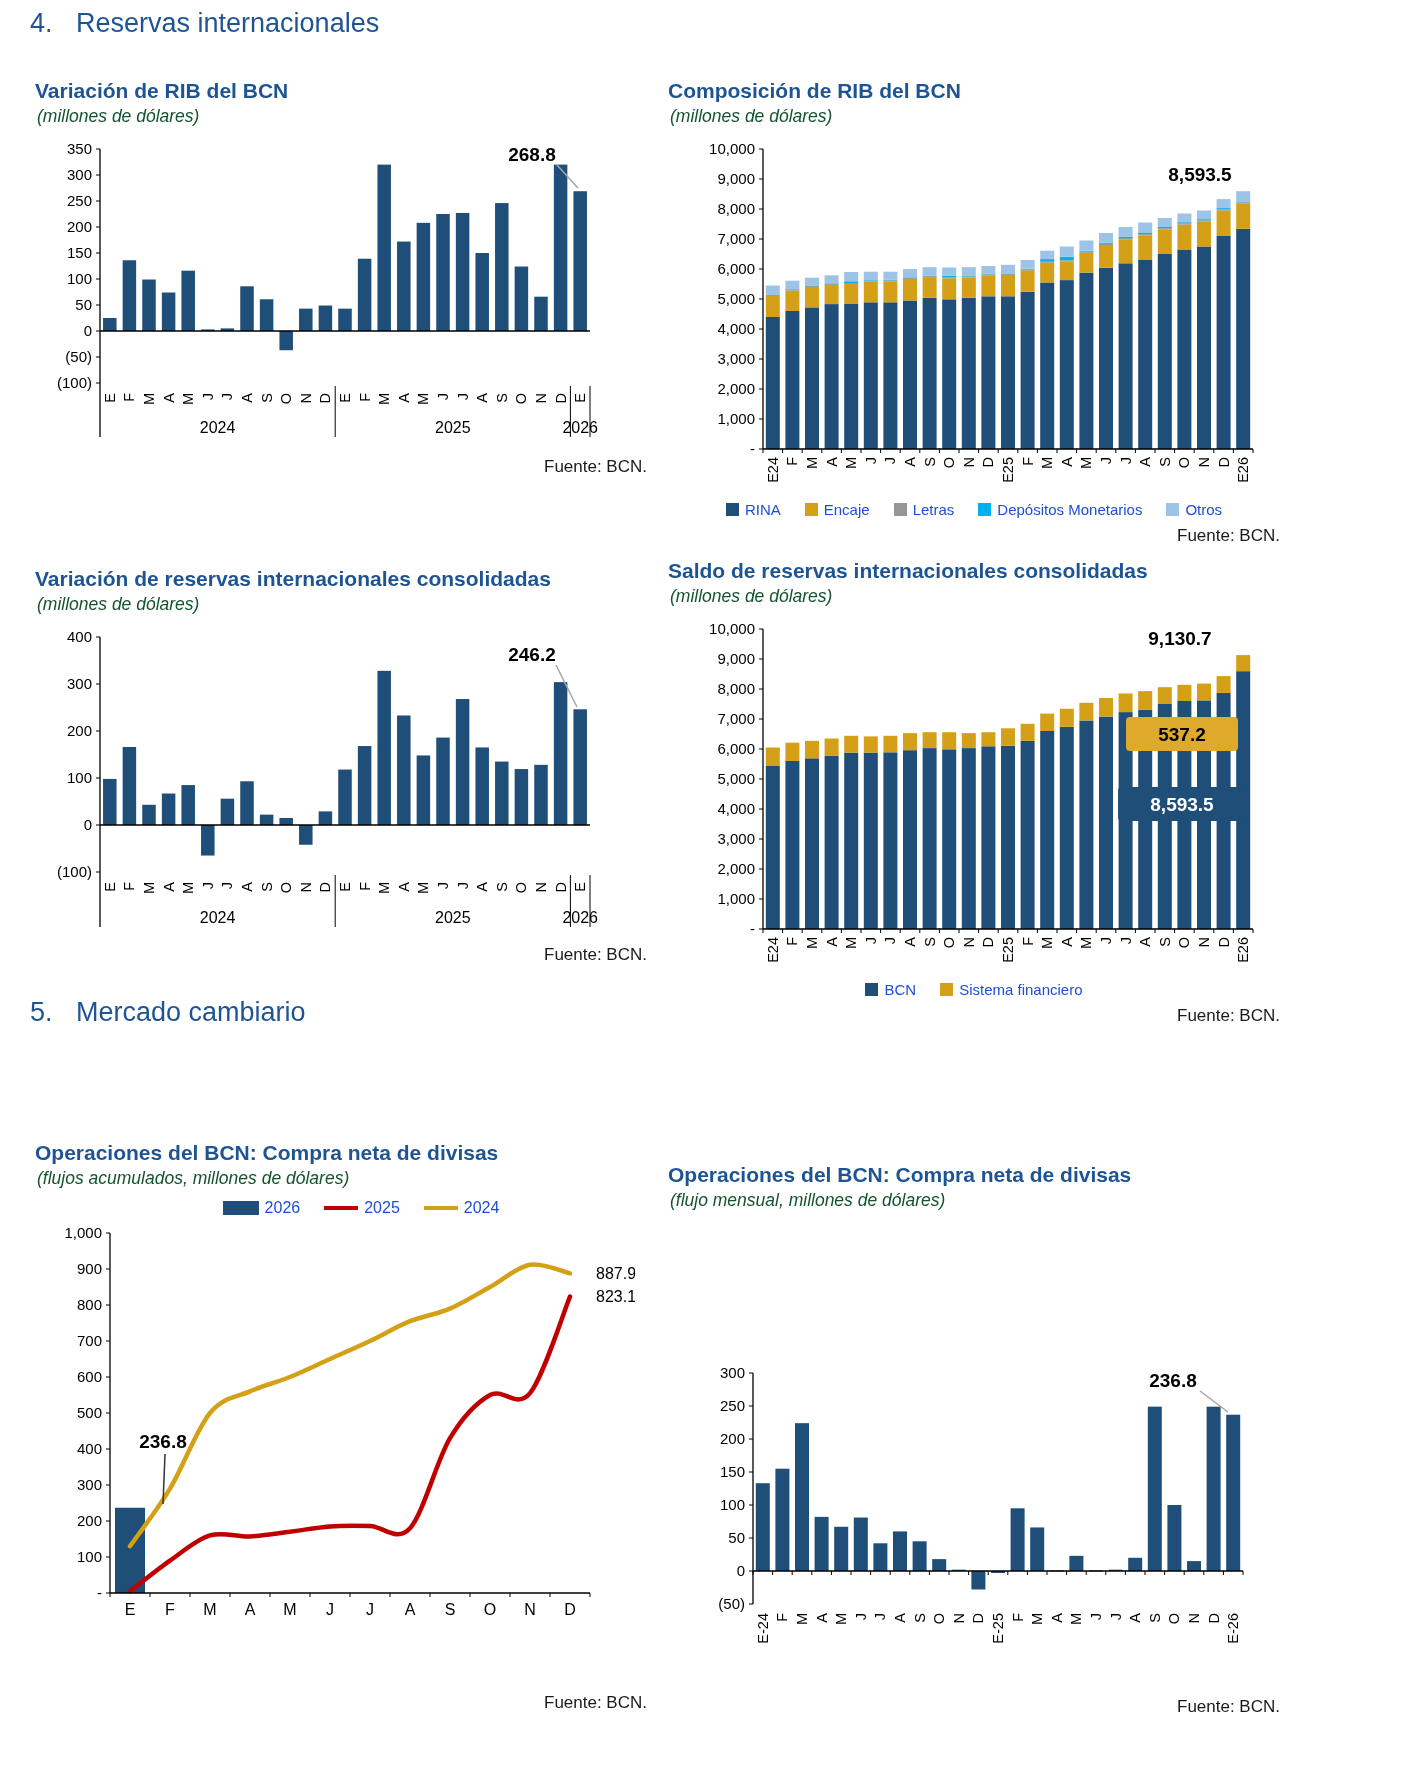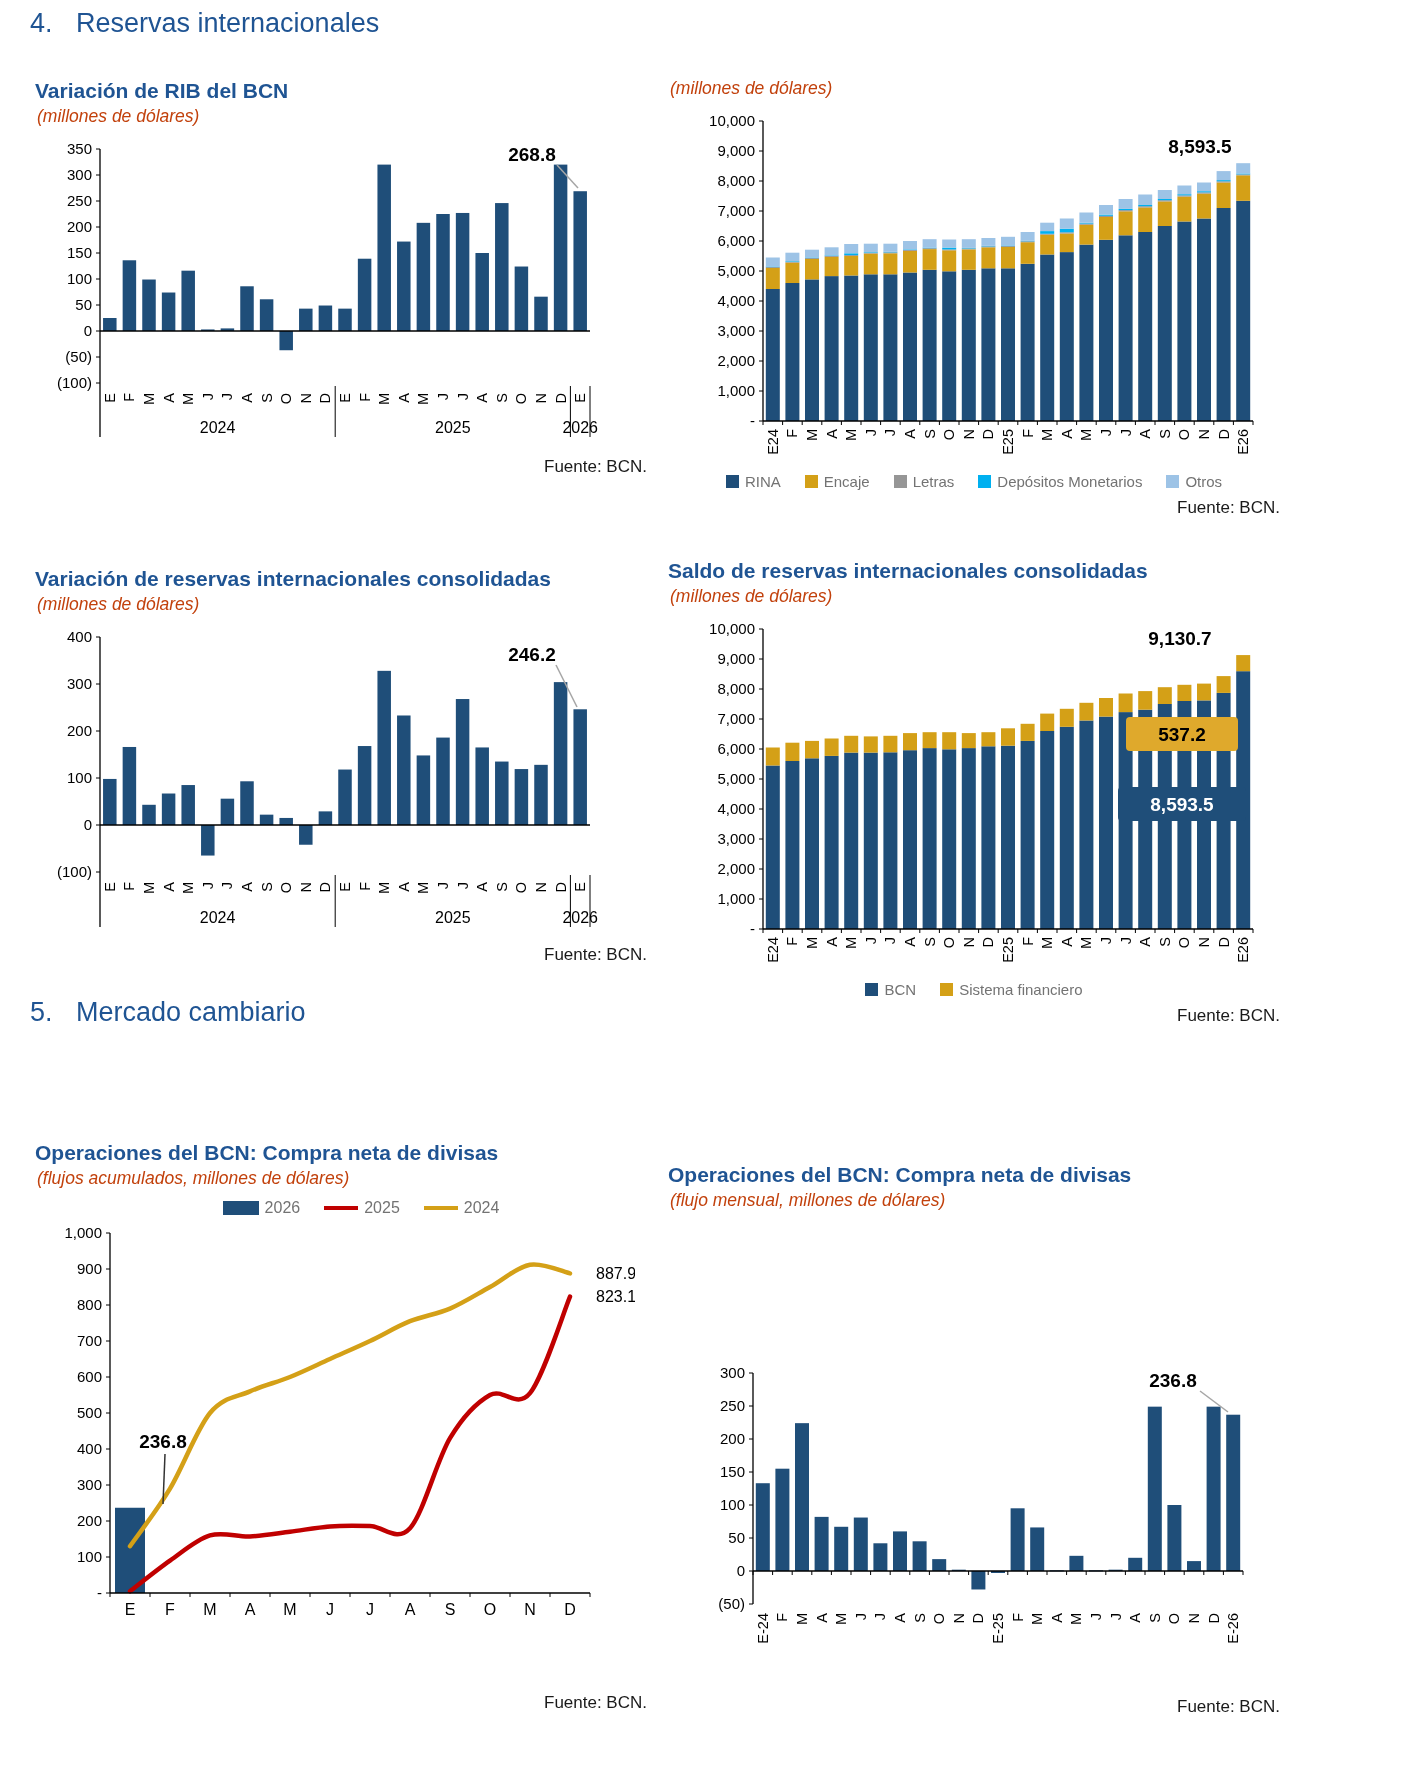--- a/index.html
+++ b/index.html
@@ -3,24 +3,24 @@
 <meta charset="utf-8">
 <style>
   html,body{margin:0;padding:0;background:#fff;}
   .page{position:relative;width:1420px;height:1776px;background:#fff;
         font-family:"Liberation Sans",sans-serif;color:#000;overflow:hidden;padding-left:8px;}
   .sec{position:absolute;left:30px;color:#1F5493;font-size:27px;font-weight:400;}
   .sec .num{display:inline-block;min-width:46px;}
   .block{position:absolute;width:612px;}
   .pad{padding-left:16px;}
   .ct{color:#1F5493;font-size:21px;font-weight:700;line-height:1.2;margin:0 0 3px 0;}
-  .cs{color:#c2410c;font-size:17.5px;font-style:italic;margin:0 0 10px 2px;}
+  .cs{color:#14532d;font-size:17.5px;font-style:italic;margin:0 0 10px 2px;}
   .fuente{font-size:17px;color:#1A1A1A;margin-top:8px;text-align:right;}
   .legend{display:flex;gap:24px;justify-content:center;align-items:center;
-          font-size:15px;color:#737373;margin-top:2px;}
+          font-size:15px;color:#1d4ed8;margin-top:2px;}
   .legend.lg-top{font-size:16px;margin:0 0 6px 40px;}
   .lg-item{display:flex;align-items:center;gap:6px;white-space:nowrap;}
   .sw{display:inline-block;}
   .sw.square{width:13px;height:13px;}
   .sw.line{width:34px;height:4px;}
   .sw.bar{width:36px;height:14px;}
   svg{display:block;}
   text{font-family:"Liberation Sans",sans-serif;}
 </style>
 </head>
@@ -116,20 +116,21 @@
           <text x="545.2" y="296" font-size="16" fill="#000" text-anchor="middle">2026</text>
           <line x1="555" y1="249" x2="555" y2="300" stroke="#000" stroke-width="1"></line>
           <line x1="522" y1="28" x2="543" y2="51" stroke="#A6A6A6" stroke-width="1.5"></line>
           <text x="497" y="24" font-size="19" fill="#000" text-anchor="middle" font-weight="bold">268.8</text>
         </g>
       </svg>
     <div class="fuente">Fuente: BCN.</div>
   </div>
 
   <div class="block pad" style="left:652px;top:78px;">
+    <h3 class="ct">Composición de RIB del BCN</h3>
     <div class="cs">(millones de dólares)</div>
     <svg width="600" height="362">
         <g>
           <text x="87" y="17" font-size="15" fill="#000" text-anchor="end">10,000</text>
           <line x1="91" y1="12" x2="95" y2="12" stroke="#000" stroke-width="1"></line>
           <text x="87" y="47" font-size="15" fill="#000" text-anchor="end">9,000</text>
           <line x1="91" y1="42" x2="95" y2="42" stroke="#000" stroke-width="1"></line>
           <text x="87" y="77" font-size="15" fill="#000" text-anchor="end">8,000</text>
           <line x1="91" y1="72" x2="95" y2="72" stroke="#000" stroke-width="1"></line>
           <text x="87" y="107" font-size="15" fill="#000" text-anchor="end">7,000</text>

